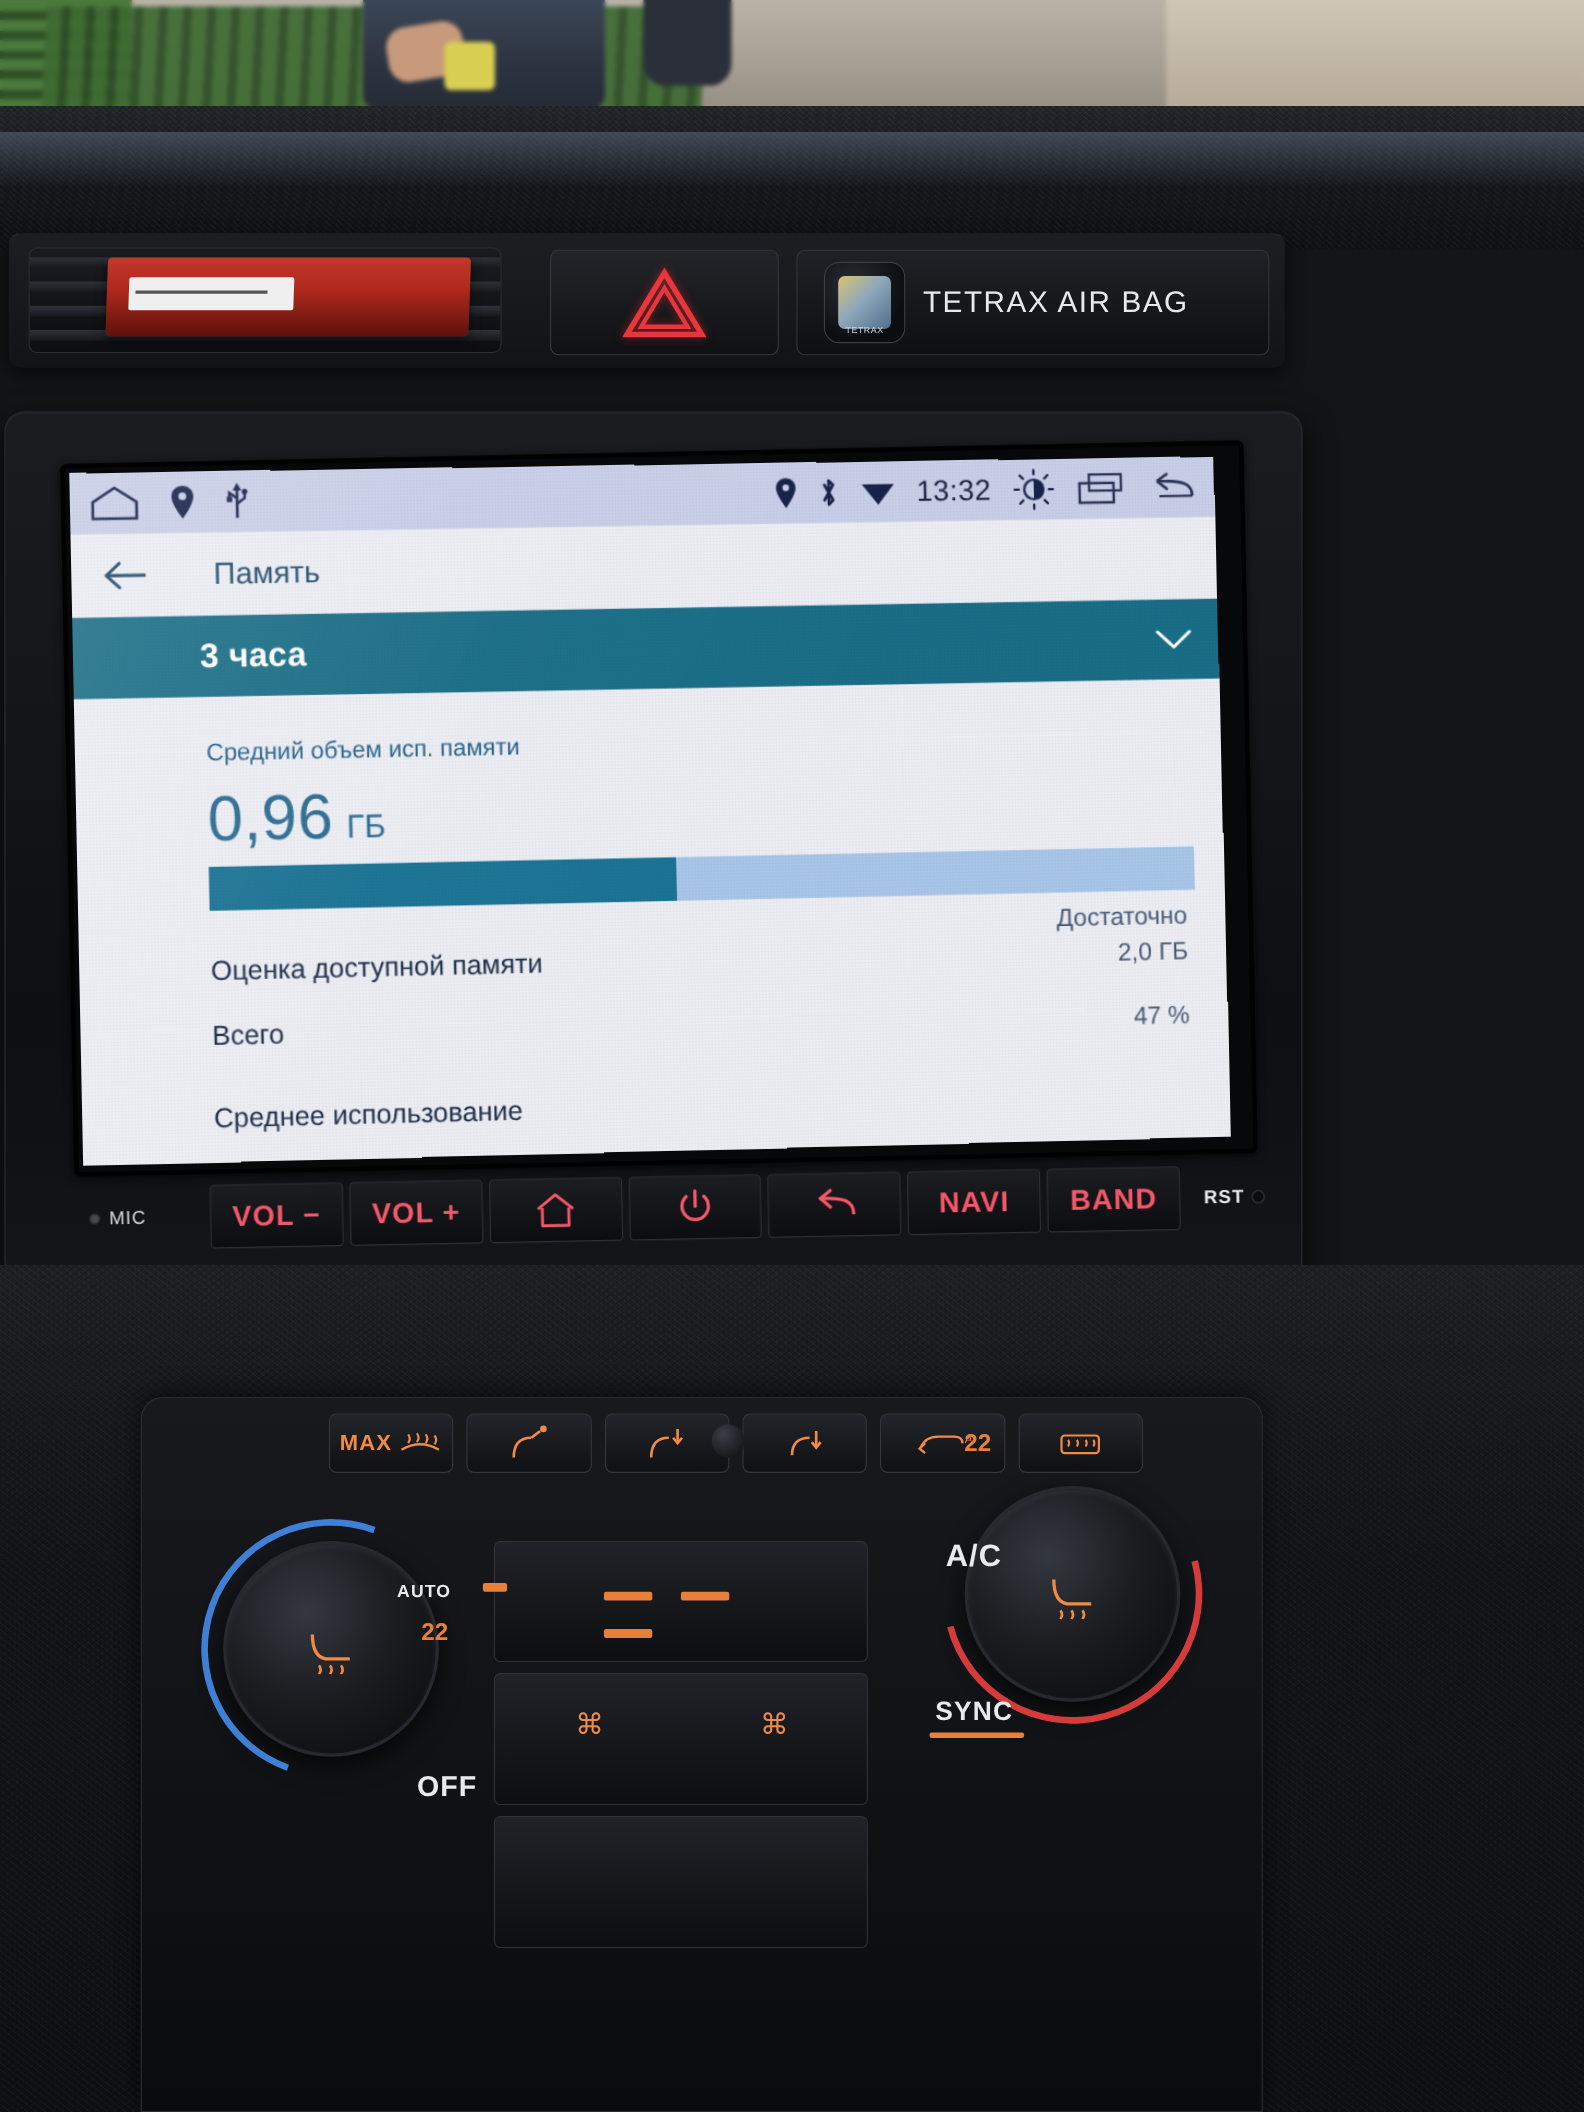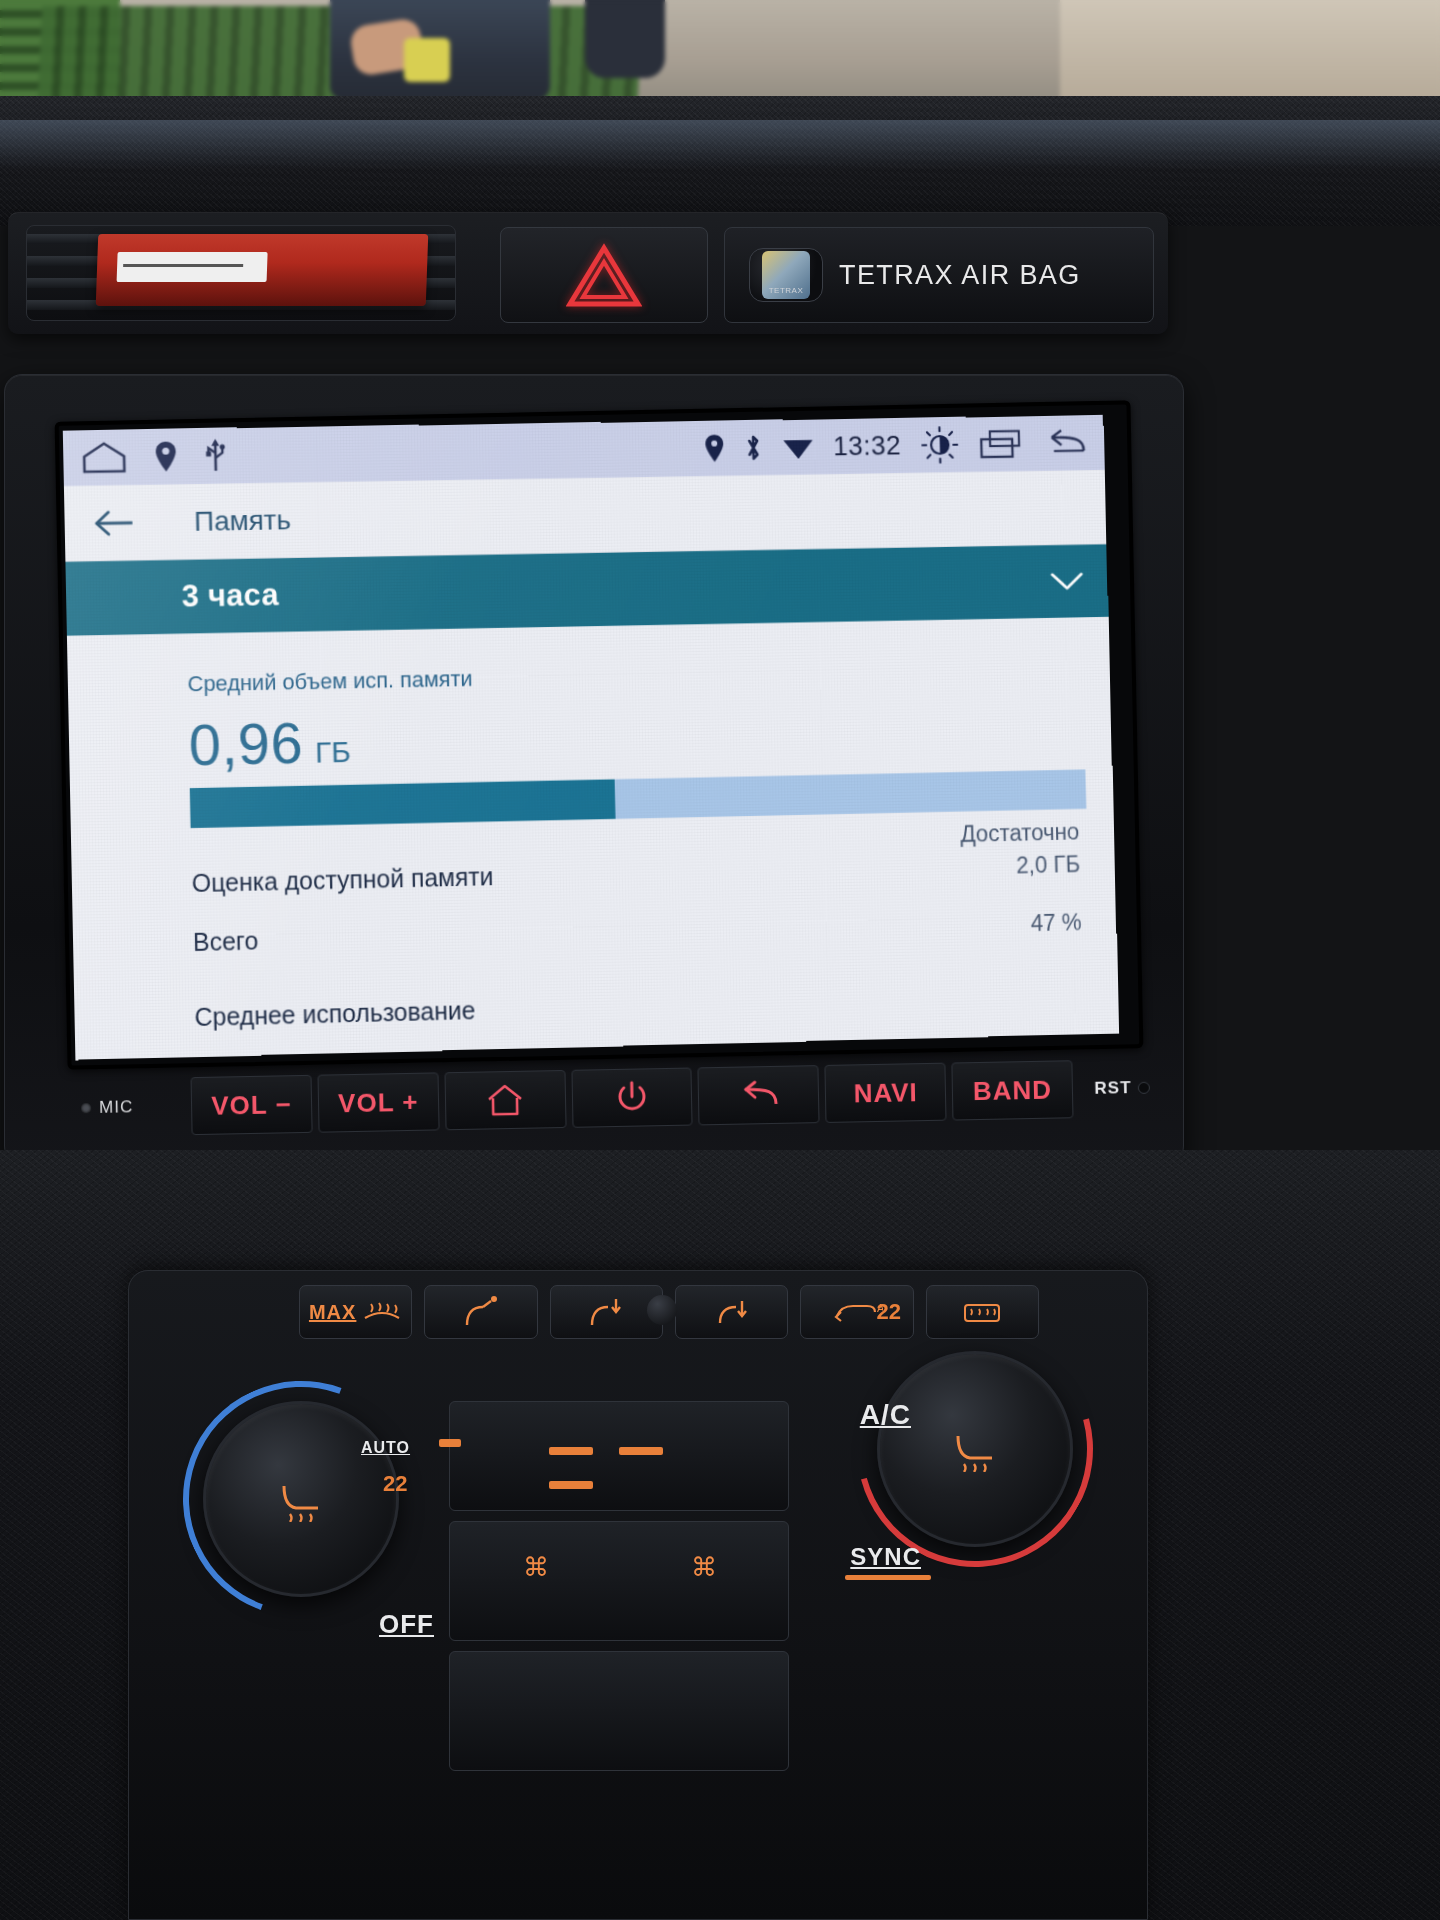--- a/index.html
+++ b/index.html
@@ -119,21 +119,21 @@
   }
   .hazard svg { filter: drop-shadow(0 0 4px rgba(255,40,40,.5)); }
 
   .airbag-panel {
     position:absolute; left: 716px; top: 14px; width: 430px; height: 96px;
     background: linear-gradient(180deg,#1f2126,#0e0f12);
     border-radius: 8px; border: 1px solid #31353c;
     display:flex; align-items:center; gap: 16px; padding-left: 24px;
   }
   .tetrax {
-    width: 74px; height: 54px; border-radius: 14px;
+    width: 74px; height: 74px; border-radius: 14px;
     background: radial-gradient(circle at 35% 30%, #2b2d33, #0c0d10 70%);
     border: 1px solid #3a3e46;
     display:flex; align-items:center; justify-content:center;
     position: relative; overflow:hidden;
     flex: none;
   }
   .tetrax-inner {
     width: 48px; height: 48px; border-radius: 6px;
     background: linear-gradient(135deg,#d8c374 0%, #8fa8bb 45%, #4f6f8c 100%);
     position: relative;
@@ -304,21 +304,21 @@
     border-top-color:#3f7fd6; border-left-color:#3f7fd6;
     border-right-color:transparent; transform: rotate(-25deg);
   }
   .temp-num {
     position:absolute; font-size: 22px; color:#e8803a; font-weight:700;
   }
   .cl-slab {
     position:absolute; background: linear-gradient(180deg,#1f2227,#0d0e11);
     border:1px solid #2f333a; border-radius: 6px;
   }
-  .cl-text { color:#e9eaec; font-weight:700; letter-spacing:1px;text-decoration:underline; }
+  .cl-text { color:#e9eaec; font-weight:700; letter-spacing:1px; }
   .orange-bar { background:#e8803a; height:8px; border-radius:2px; }
 
   svg.icon { display:block; }
 </style>
 </head>
 <body>
 
 <div id="stage">
 
   <div class="windshield">

